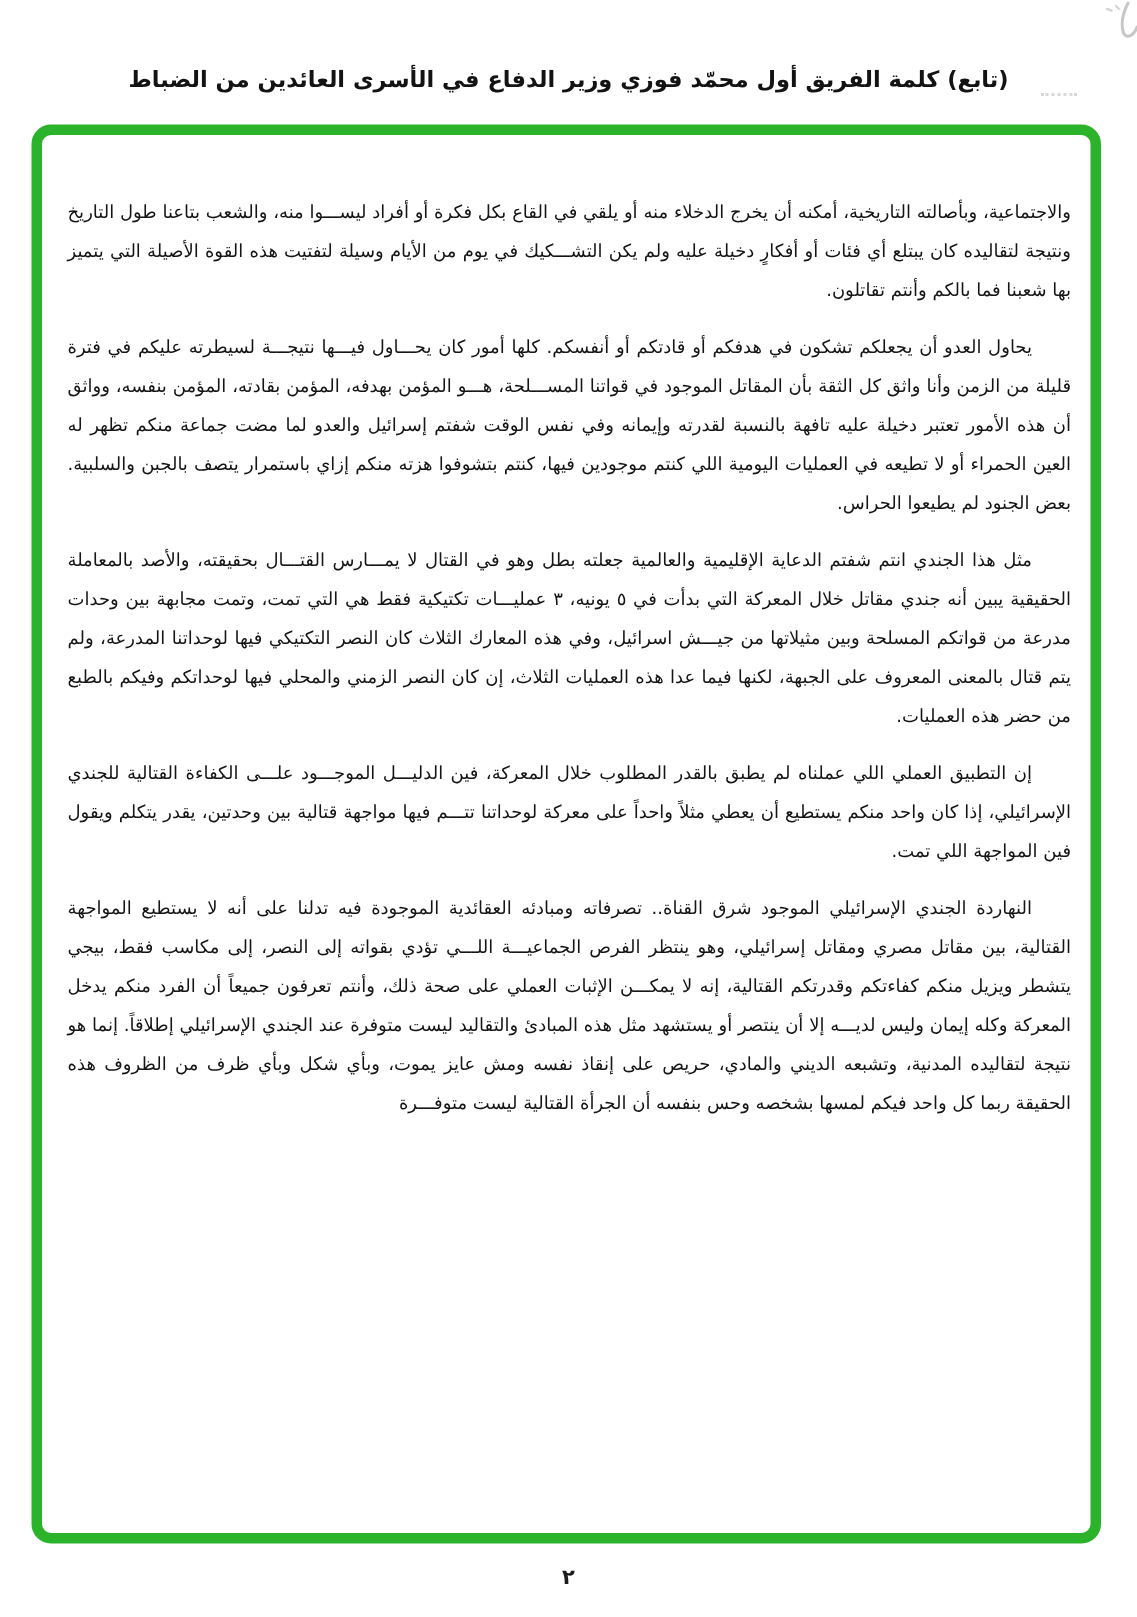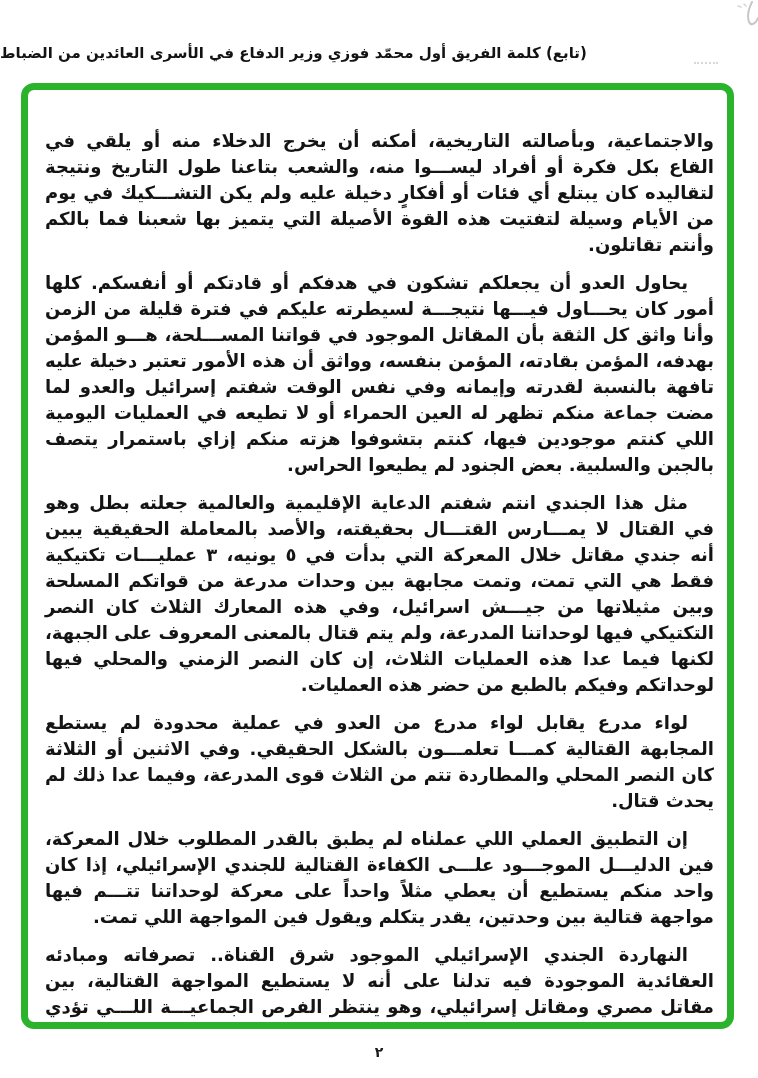--- a/index.html
+++ b/index.html
@@ -30,21 +30,21 @@
     top: 62px;
     left: 694px;
     width: 24px;
     border-top: 2px dotted #d8d8d8;
   }
   .doc-title {
     position: absolute;
     top: 44px;
     left: 0;
     width: 100%;
-    text-align: left;
+    text-align: center;
     direction: rtl;
     font-weight: bold;
     font-size: 15px;
     color: #131313;
     letter-spacing: 0.2px;
   }
   .document-frame {
     position: absolute;
     left: 21px;
     top: 83px;
@@ -55,22 +55,22 @@
     background: #ffffff;
     overflow: hidden;
   }
   .text-body {
     position: absolute;
     inset: 0;
     padding: 38px 13px 16px 17px;
     direction: rtl;
     text-align: justify;
     color: #141414;
-    font-weight: bold;
-    font-size: 18px;
+    font-weight: normal;
+    font-size: 12px;
     line-height: 26px;
     overflow: hidden;
   }
   .para { margin-bottom: 12px; }
   .para.indent { text-indent: 26px; }
   .para:last-child { margin-bottom: 15px; }
   .page-number {
     position: absolute;
     bottom: 18px;
     left: 0;
@@ -93,21 +93,20 @@
 
   <div class="doc-title">(تابع) كلمة الفريق أول محمّد فوزي وزير الدفاع في الأسرى العائدين من الضباط</div>
 
   <div class="scan-artifact"></div>
 
   <div class="document-frame" style="border-color: rgb(44, 179, 44);">
     <div class="text-body">
       <p class="para">والاجتماعية، وبأصالته التاريخية، أمكنه أن يخرج الدخلاء منه أو يلقي في القاع بكل فكرة أو أفراد ليســـوا منه، والشعب بتاعنا طول التاريخ ونتيجة لتقاليده كان يبتلع أي فئات أو أفكارٍ دخيلة عليه ولم يكن التشـــكيك في يوم من الأيام وسيلة لتفتيت هذه القوة الأصيلة التي يتميز بها شعبنا فما بالكم وأنتم تقاتلون.</p>
       <p class="para indent">يحاول العدو أن يجعلكم تشكون في هدفكم أو قادتكم أو أنفسكم. كلها أمور كان يحـــاول فيـــها نتيجـــة لسيطرته عليكم في فترة قليلة من الزمن وأنا واثق كل الثقة بأن المقاتل الموجود في قواتنا المســـلحة، هـــو المؤمن بهدفه، المؤمن بقادته، المؤمن بنفسه، وواثق أن هذه الأمور تعتبر دخيلة عليه تافهة بالنسبة لقدرته وإيمانه وفي نفس الوقت شفتم إسرائيل والعدو لما مضت جماعة منكم تظهر له العين الحمراء أو لا تطيعه في العمليات اليومية اللي كنتم موجودين فيها، كنتم بتشوفوا هزته منكم إزاي باستمرار يتصف بالجبن والسلبية. بعض الجنود لم يطيعوا الحراس.</p>
       <p class="para indent">مثل هذا الجندي انتم شفتم الدعاية الإقليمية والعالمية جعلته بطل وهو في القتال لا يمـــارس القتـــال بحقيقته، والأصد بالمعاملة الحقيقية يبين أنه جندي مقاتل خلال المعركة التي بدأت في ٥ يونيه، ٣ عمليـــات تكتيكية فقط هي التي تمت، وتمت مجابهة بين وحدات مدرعة من قواتكم المسلحة وبين مثيلاتها من جيـــش اسرائيل، وفي هذه المعارك الثلاث كان النصر التكتيكي فيها لوحداتنا المدرعة، ولم يتم قتال بالمعنى المعروف على الجبهة، لكنها فيما عدا هذه العمليات الثلاث، إن كان النصر الزمني والمحلي فيها لوحداتكم وفيكم بالطبع من حضر هذه العمليات.</p>
-      <p class="para indent">لواء مدرع يقابل لواء مدرع من العدو في عملية محدودة لم يستطع المجابهة القتالية كمـــا تعلمـــون بالشكل الحقيقي. وفي الاثنين أو الثلاثة كان النصر المحلي والمطاردة تتم من الثلاث قوى المدرعة، وفيما عدا ذلك لم يحدث قتال.</p>
       <p class="para indent">إن التطبيق العملي اللي عملناه لم يطبق بالقدر المطلوب خلال المعركة، فين الدليـــل الموجـــود علـــى الكفاءة القتالية للجندي الإسرائيلي، إذا كان واحد منكم يستطيع أن يعطي مثلاً واحداً على معركة لوحداتنا تتـــم فيها مواجهة قتالية بين وحدتين، يقدر يتكلم ويقول فين المواجهة اللي تمت.</p>
       <p class="para indent">النهاردة الجندي الإسرائيلي الموجود شرق القناة.. تصرفاته ومبادئه العقائدية الموجودة فيه تدلنا على أنه لا يستطيع المواجهة القتالية، بين مقاتل مصري ومقاتل إسرائيلي، وهو ينتظر الفرص الجماعيـــة اللـــي تؤدي بقواته إلى النصر، إلى مكاسب فقط، بيجي يتشطر ويزيل منكم كفاءتكم وقدرتكم القتالية، إنه لا يمكـــن الإثبات العملي على صحة ذلك، وأنتم تعرفون جميعاً أن الفرد منكم يدخل المعركة وكله إيمان وليس لديـــه إلا أن ينتصر أو يستشهد مثل هذه المبادئ والتقاليد ليست متوفرة عند الجندي الإسرائيلي إطلاقاً. إنما هو نتيجة لتقاليده المدنية، وتشبعه الديني والمادي، حريص على إنقاذ نفسه ومش عايز يموت، وبأي شكل وبأي ظرف من الظروف هذه الحقيقة ربما كل واحد فيكم لمسها بشخصه وحس بنفسه أن الجرأة القتالية ليست متوفـــرة</p>
     </div>
   </div>
 
   <div class="page-number">٢</div>
 
 </div>
 
 </body></html>

